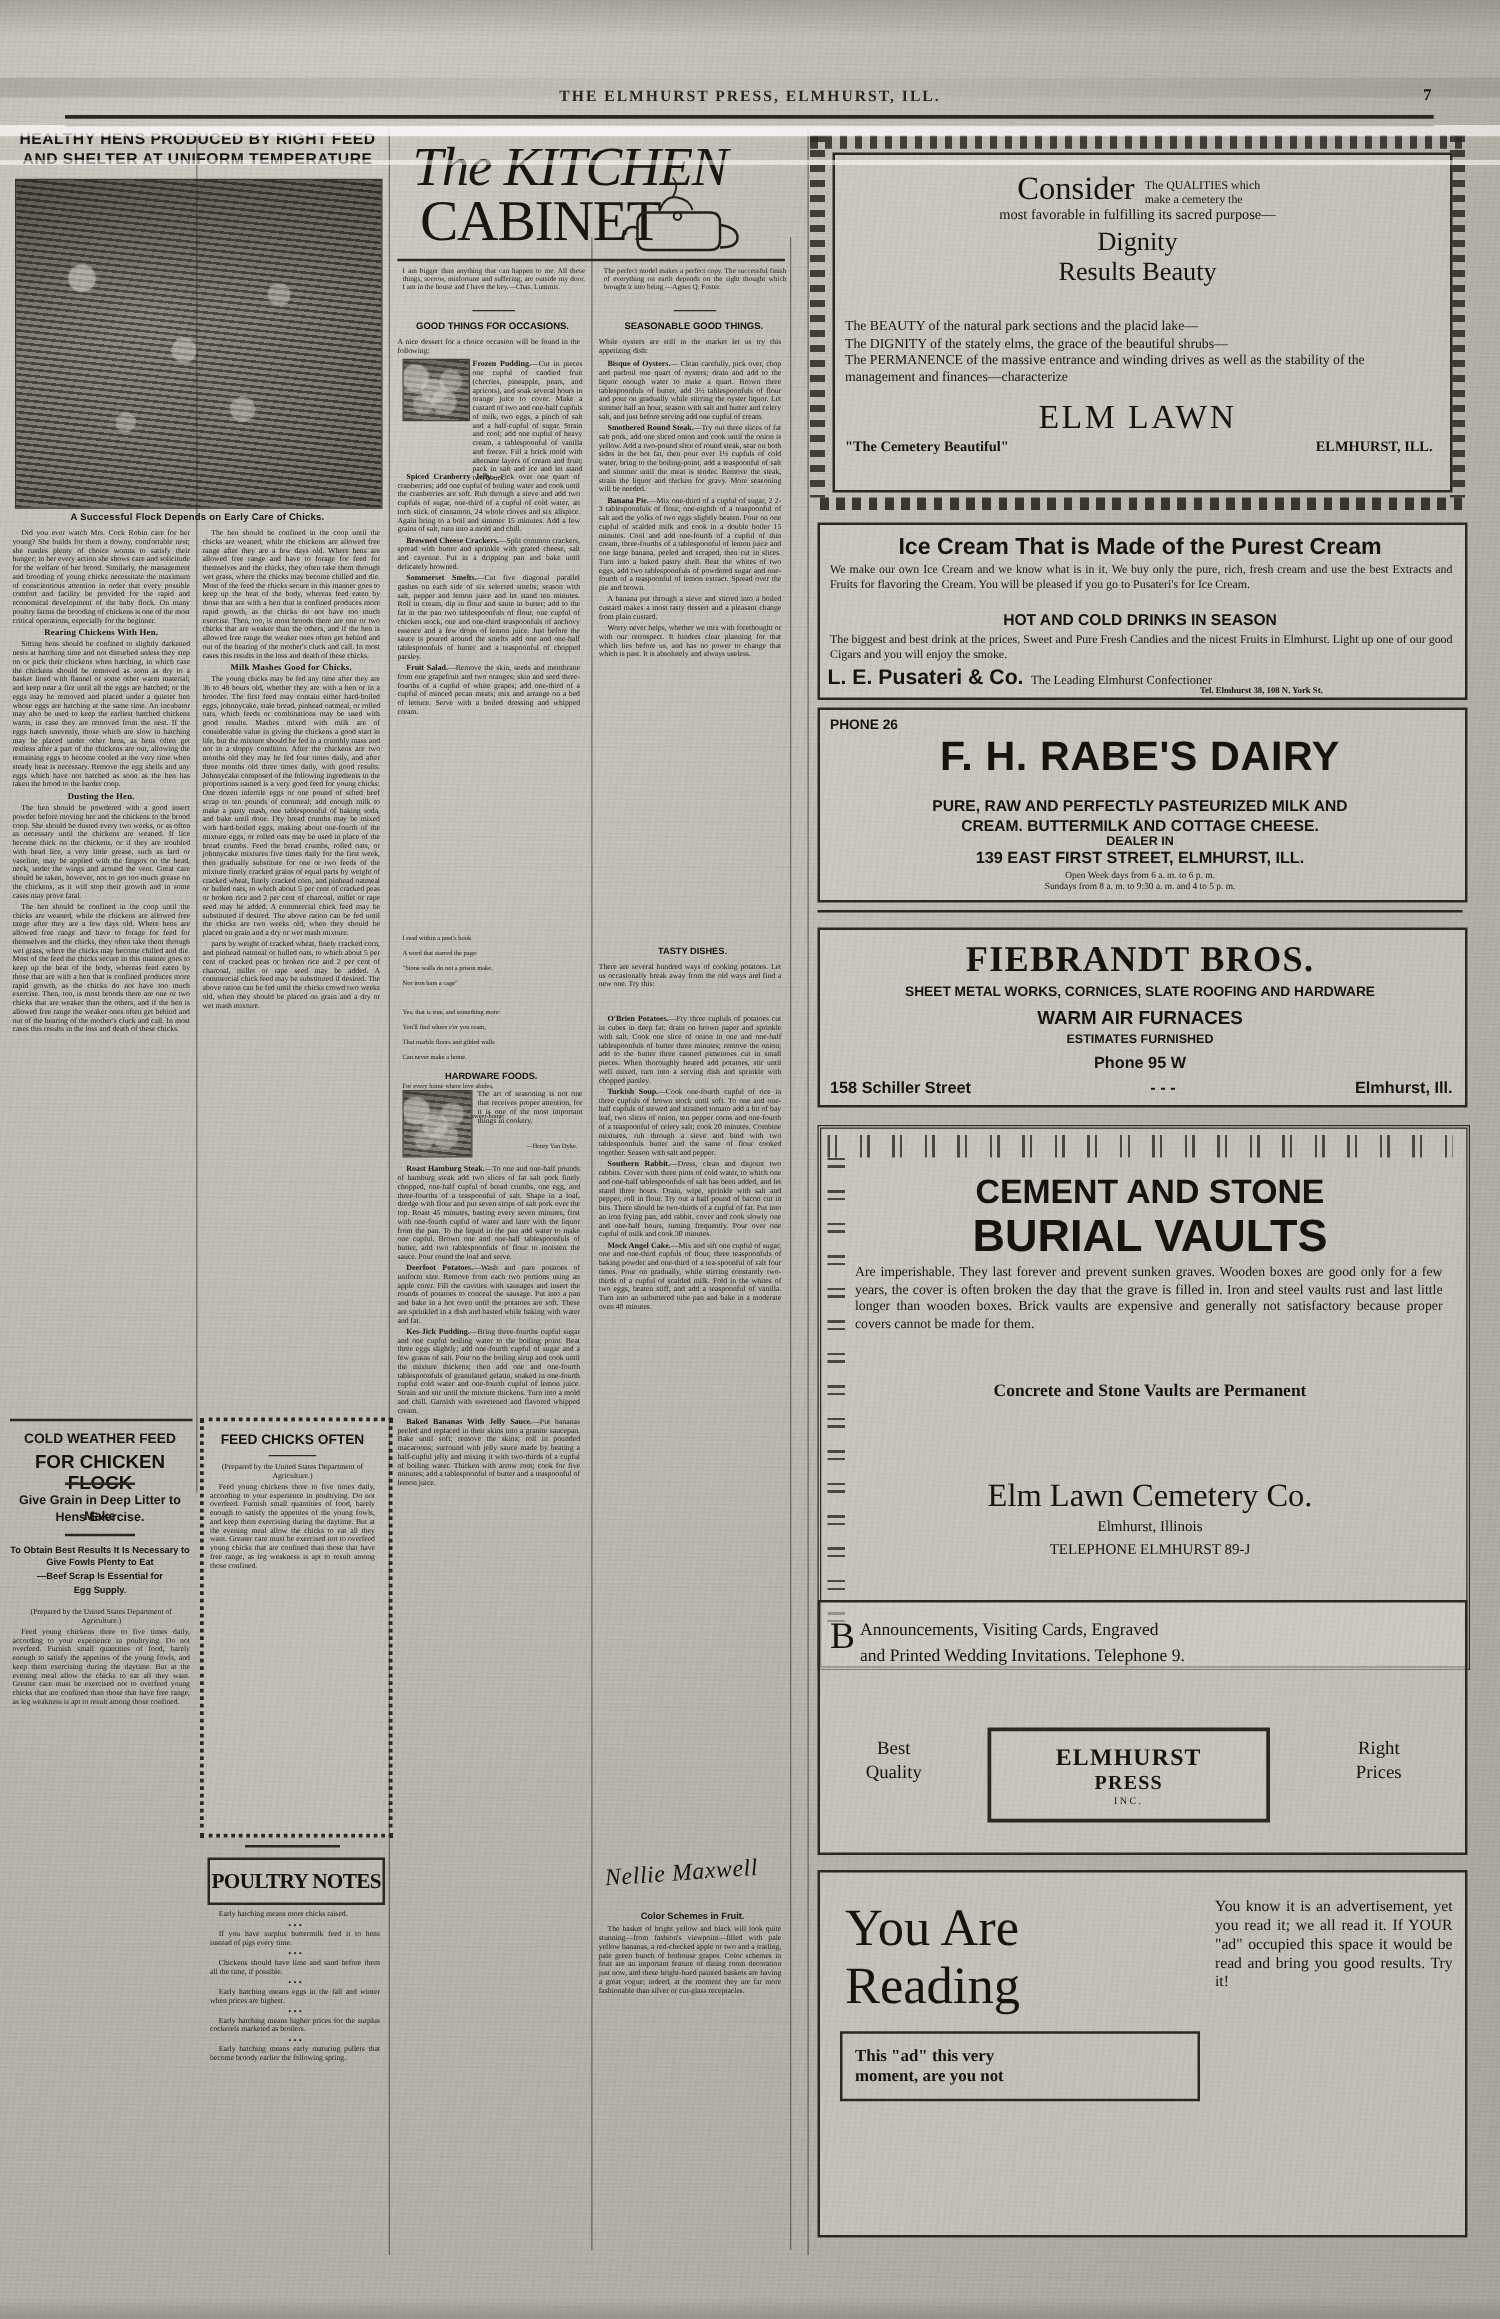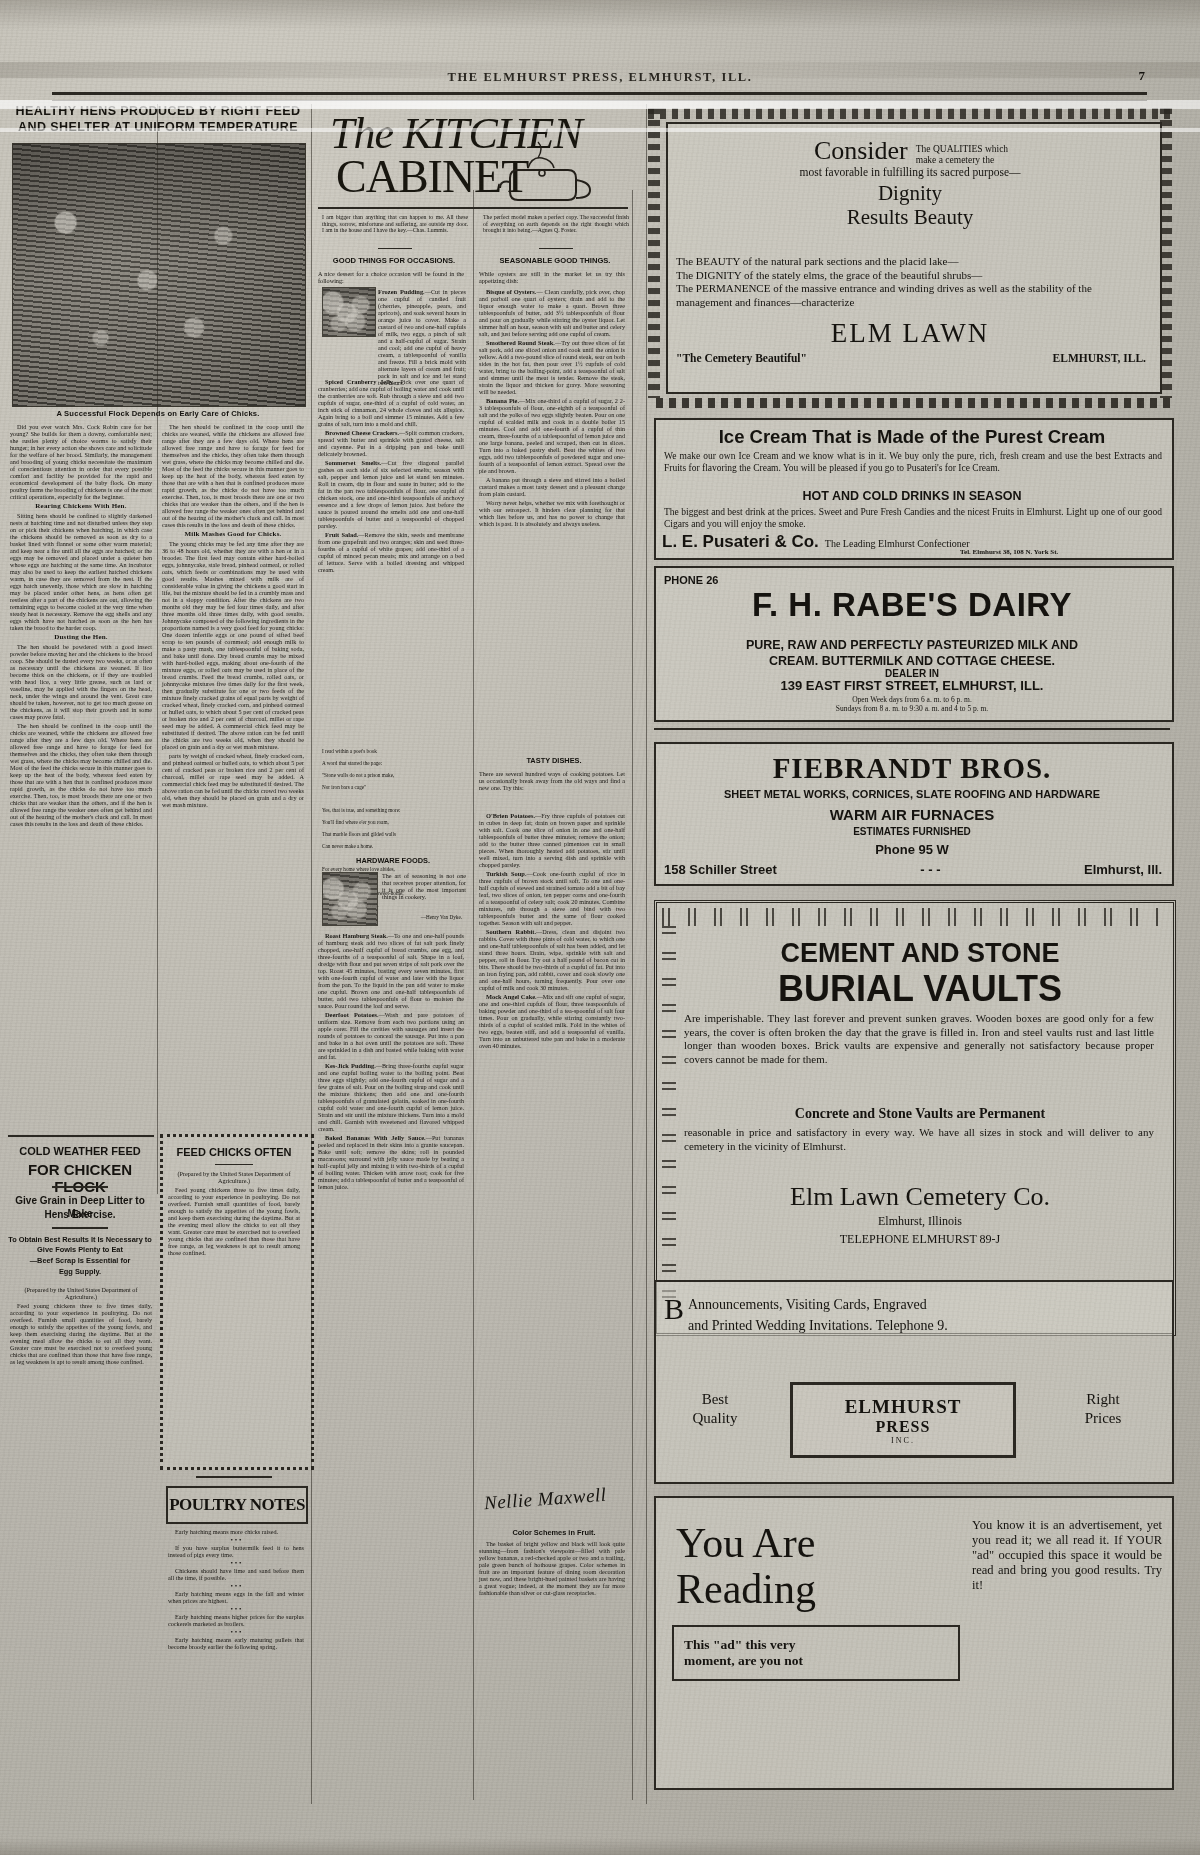--- a/index.html
+++ b/index.html
@@ -327,21 +327,20 @@
 
   <div class="ad" style="top:900px;left:654px;width:516px;height:430px;border:3px double #2b2822;"></div>
   <div style="position:absolute;top:908px;left:662px;width:500px;height:18px;
        background:repeating-linear-gradient(90deg,#2b2822 0 2px,transparent 2px 6px,#2b2822 6px 8px,transparent 8px 26px);opacity:.8"></div>
   <div style="position:absolute;top:926px;left:662px;width:14px;height:390px;
        background:repeating-linear-gradient(180deg,#2b2822 0 2px,transparent 2px 6px,#2b2822 6px 8px,transparent 8px 26px);opacity:.8"></div>
   <div class="adt" style="position:absolute;top:938px;left:680px;width:480px;font-size:27px;">CEMENT AND STONE</div>
   <div class="adt" style="position:absolute;top:968px;left:680px;width:480px;font-size:36px;">BURIAL VAULTS</div>
   <div class="serif" style="position:absolute;top:1012px;left:684px;width:470px;font-size:11px;line-height:13.5px;text-align:justify;">Are imperishable. They last forever and prevent sunken graves. Wooden boxes are good only for a few years, the cover is often broken the day that the grave is filled in. Iron and steel vaults rust and last little longer than wooden boxes. Brick vaults are expensive and generally not satisfactory because proper covers cannot be made for them.</div>
   <div class="serif ctr" style="position:absolute;top:1106px;left:680px;width:480px;font-size:14px;font-weight:700;">Concrete and Stone Vaults are Permanent</div>
-  <div class="serif" style="position:absolute;top:1126px;left:684px;width:470px;font-size:11px;line-height:13.5px;text-align:justify;">reasonable in price and satisfactory in every way.  We have all sizes in stock and will deliver to any cemetery in the vicinity of Elmhurst.</div>
   <div class="serif ctr" style="position:absolute;top:1182px;left:680px;width:480px;font-size:26px;">Elm Lawn Cemetery Co.</div>
   <div class="serif ctr" style="position:absolute;top:1214px;left:680px;width:480px;font-size:12px;">Elmhurst, Illinois</div>
   <div class="serif ctr" style="position:absolute;top:1232px;left:680px;width:480px;font-size:12px;">TELEPHONE ELMHURST 89-J</div>
 
   <div class="ad bd" style="top:1280px;left:654px;width:516px;height:200px;"></div>
   <div class="serif" style="position:absolute;top:1292px;left:664px;font-size:30px;">B</div>
   <div class="serif" style="position:absolute;top:1294px;left:688px;width:468px;font-size:14px;line-height:21px;">
     <div>Announcements, Visiting Cards, Engraved</div>
     <div>and Printed Wedding Invitations.    Telephone 9.</div>
   </div>

